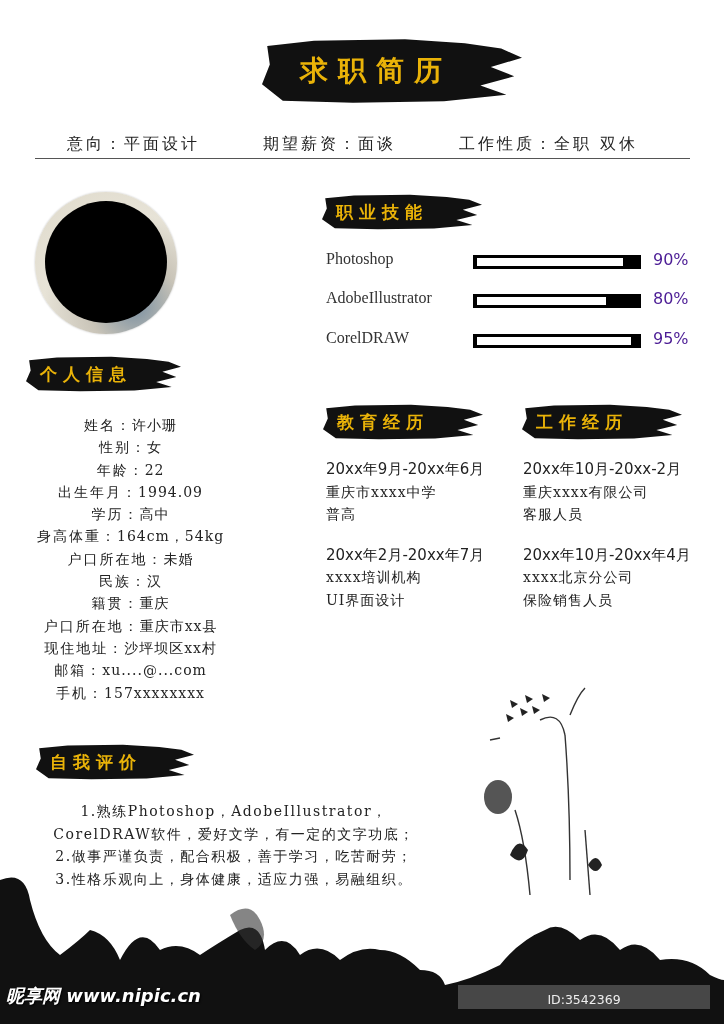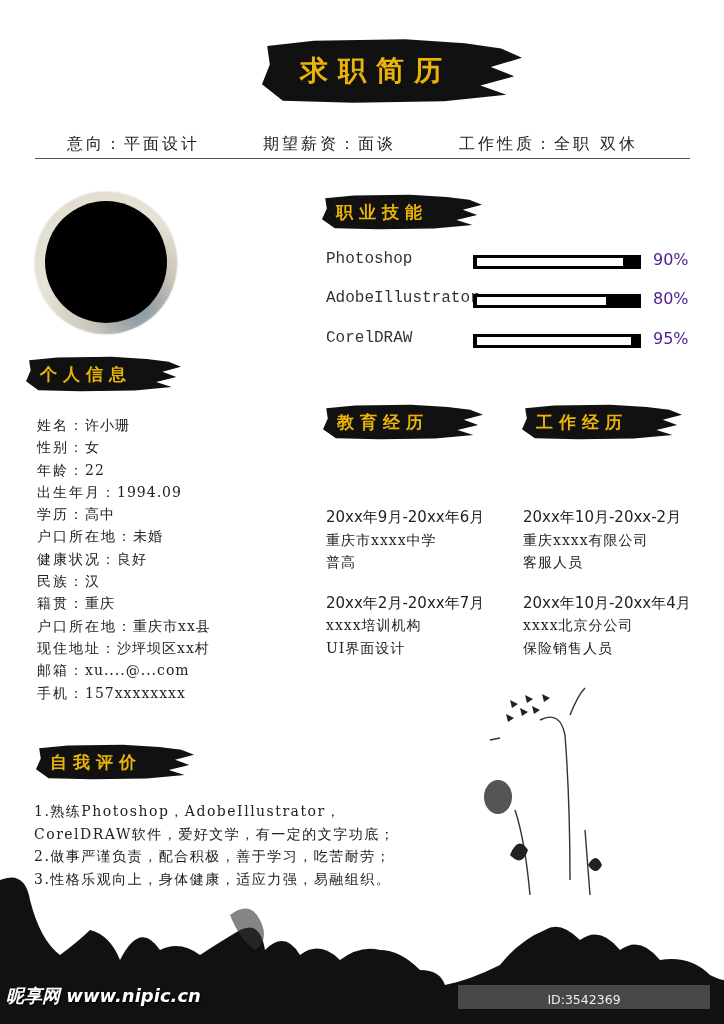--- a/index.html
+++ b/index.html
@@ -1,48 +1,48 @@
 <!DOCTYPE html>
 <html><head>
 <meta charset="utf-8">
 <style>
   html,body{margin:0;padding:0;background:#fff;}
   body{width:724px;height:1024px;position:relative;overflow:hidden;
        font-family:"DejaVu Serif",serif;color:#222;}
-  .abs{position:absolute;}
+  .abs{position:absolute;text-align:center;}
   
   .brush{position:absolute;background:#111;color:#eab308;
          clip-path:polygon(2% 12%,20% 4%,55% 2%,78% 8%,92% 16%,100% 30%,88% 44%,97% 58%,84% 72%,94% 86%,70% 96%,35% 98%,8% 95%,0% 70%,3% 40%);
          display:flex;align-items:center;}
   .brush span{letter-spacing:6px;font-weight:bold;font-family:"DejaVu Serif",serif;}
   .brush-title{left:262px;top:38px;width:260px;height:66px;padding-left:38px;box-sizing:border-box;}
   .brush-title span{font-size:28px;letter-spacing:10px;}
   .brush-sec{height:36px;padding-left:14px;box-sizing:border-box;width:170px;}
   .brush-sec span{font-size:17px;}
   
   .intent-row{left:35px;top:134px;width:655px;height:24px;border-bottom:1.5px solid #555;}
   .intent-row .item{position:absolute;top:0;font-size:16px;letter-spacing:3px;}
   
   .avatar-ring{left:35px;top:192px;width:142px;height:142px;border-radius:50%;
      background:radial-gradient(circle at 70% 80%,#7a8fa0 0,#c9c4b8 30%,#e7e3d7 60%,#ddd8c9 100%);
      box-shadow:0 0 2px #bbb;}
   .avatar{left:45px;top:201px;width:122px;height:122px;border-radius:50%;background:#000;}
   
   .skill-row{position:absolute;left:326px;width:370px;height:24px;}
-  .skill-name{position:absolute;left:0;top:0;font-family:Liberation Mono, monospace;font-size:16px;color:#333;}
+  .skill-name{position:absolute;left:0;top:0;font-family:Liberation Serif, serif;font-size:16px;color:#333;}
   .bar{position:absolute;left:147px;top:5px;width:168px;height:14px;background:#000;}
   .bar-fill{position:absolute;left:4px;top:3px;height:8px;background:#fff;}
   .skill-pct{position:absolute;left:327px;top:0;font-family:"DejaVu Sans",sans-serif;font-size:16px;color:#4c1d95;}
   
   .info-list{left:37px;top:414px;}
   .info-line{height:22.3px;font-size:14px;line-height:22px;letter-spacing:2px;white-space:nowrap;}
   .info-line .v{letter-spacing:1px;}
   
   .col{position:absolute;font-size:14px;line-height:22.5px;letter-spacing:1px;}
-  .entry{margin-bottom:12px;margin-top:48px;}
+  .entry{margin-bottom:12px;}
   .entry .date{font-family:"DejaVu Sans",sans-serif;font-size:15px;letter-spacing:0;}
   
   .eval{left:34px;top:800px;width:400px;font-size:14px;line-height:22.5px;letter-spacing:1.5px;}
   
   .ink{position:absolute;}
   .watermark-left{left:6px;top:984px;font-family:"DejaVu Sans",sans-serif;font-weight:bold;font-style:italic;
      color:#fff;font-size:18px;text-shadow:1px 1px 2px #000;}
   .watermark-right{left:458px;top:985px;width:252px;height:24px;background:rgba(90,90,90,0.75);
      color:#eee;font-family:"DejaVu Sans",sans-serif;font-size:12.5px;line-height:29px;text-align:center;}
 </style>
@@ -91,22 +91,22 @@
 <div class="brush brush-sec" style="left:26px;top:356px;width:155px;">
   <span>个人信息</span>
 </div>
 
 <div class="abs info-list">
   <div class="info-line"><span>姓名：</span><span class="v">许小珊</span></div>
   <div class="info-line"><span>性别：</span><span class="v">女</span></div>
   <div class="info-line"><span>年龄：</span><span class="v">22</span></div>
   <div class="info-line"><span>出生年月：</span><span class="v">1994.09</span></div>
   <div class="info-line"><span>学历：</span><span class="v">高中</span></div>
+  <div class="info-line"><span>身高体重：</span><span class="v">164cm，54kg</span></div>
   <div class="info-line"><span>户口所在地：</span><span class="v">未婚</span></div>
-  <div class="info-line"><span>健康状况：</span><span class="v">良好</span></div>
   <div class="info-line"><span>民族：</span><span class="v">汉</span></div>
   <div class="info-line"><span>籍贯：</span><span class="v">重庆</span></div>
   <div class="info-line"><span>户口所在地：</span><span class="v">重庆市xx县</span></div>
   <div class="info-line"><span>现住地址：</span><span class="v">沙坪坝区xx村</span></div>
   <div class="info-line"><span>邮箱：</span><span class="v">xu....@...com</span></div>
   <div class="info-line"><span>手机：</span><span class="v">157xxxxxxxx</span></div>
 </div>
 
 <div class="brush brush-sec" style="left:323px;top:404px;width:160px;">
   <span>教育经历</span>

